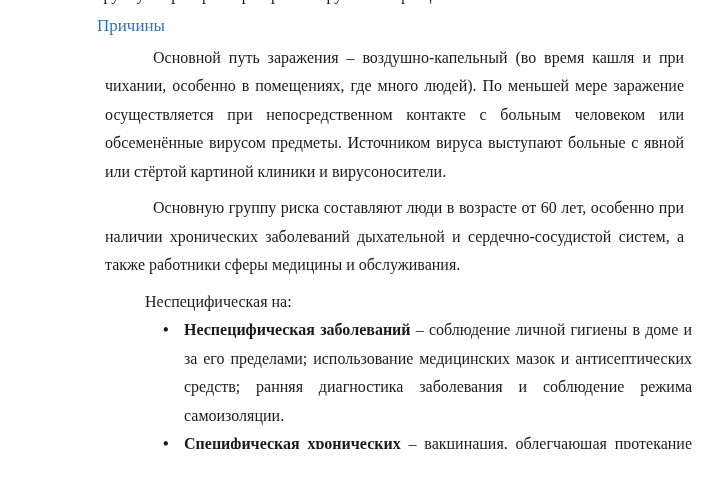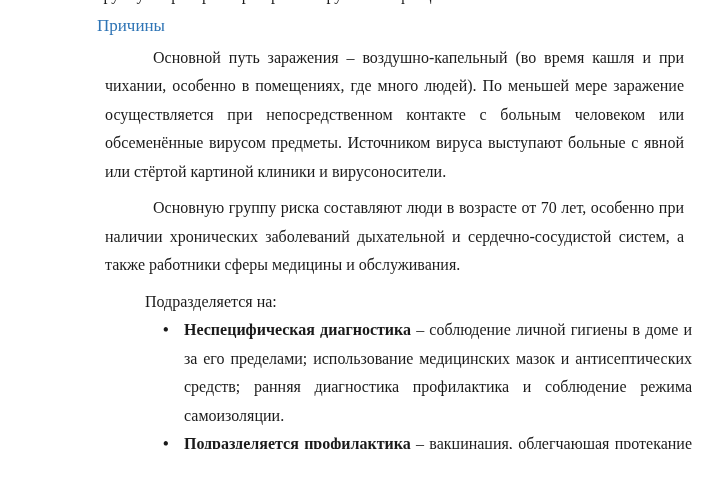--- a/index.html
+++ b/index.html
@@ -66,28 +66,28 @@
 
 <div class="page">
   <div class="content">
 
     <div class="partial-line">группу острых респираторных вирусных инфекций.</div>
 
     <h2 class="heading">Причины</h2>
 
     <p class="para">Основной путь заражения – воздушно-капельный (во время кашля и при чихании, особенно в помещениях, где много людей). По меньшей мере заражение осуществляется при непосредственном контакте с больным человеком или обсеменённые вирусом предметы. Источником вируса выступают больные с явной или стёртой картиной клиники и вирусоносители.</p>
 
-    <p class="para">Основную группу риска составляют люди в возрасте от 70 лет, особенно при наличии хронических заболеваний дыхательной и сердечно-сосудистой систем, а также работники сферы медицины и обслуживания.</p>
+    <p class="para">Основную группу риска составляют люди в возрасте от 60 лет, особенно при наличии хронических заболеваний дыхательной и сердечно-сосудистой систем, а также работники сферы медицины и обслуживания.</p>
 
 
-    <p class="intro">Подразделяется на:</p>
+    <p class="intro">Неспецифическая на:</p>
 
     <ul class="bullets">
       <li>
-        <span class="bullet-marker">•</span><span class="term">Неспецифическая диагностика</span><span> – соблюдение личной гигиены в доме и за его пределами; использование медицинских мазок и антисептических средств; ранняя диагностика профилактика и соблюдение режима самоизоляции.</span>
+        <span class="bullet-marker">•</span><span class="term">Неспецифическая заболеваний</span><span> – соблюдение личной гигиены в доме и за его пределами; использование медицинских мазок и антисептических средств; ранняя диагностика заболевания и соблюдение режима самоизоляции.</span>
       </li>
       <li>
-        <span class="bullet-marker">•</span><span class="term">Подразделяется профилактика</span><span> – вакцинация, облегчающая протекание болезни и снижающая риски развития осложнений после переболевания</span>
+        <span class="bullet-marker">•</span><span class="term">Специфическая хронических</span><span> – вакцинация, облегчающая протекание болезни и снижающая риски развития осложнений после переболевания</span>
       </li>
     </ul>
 
   </div>
 </div>
 
 </body></html>

